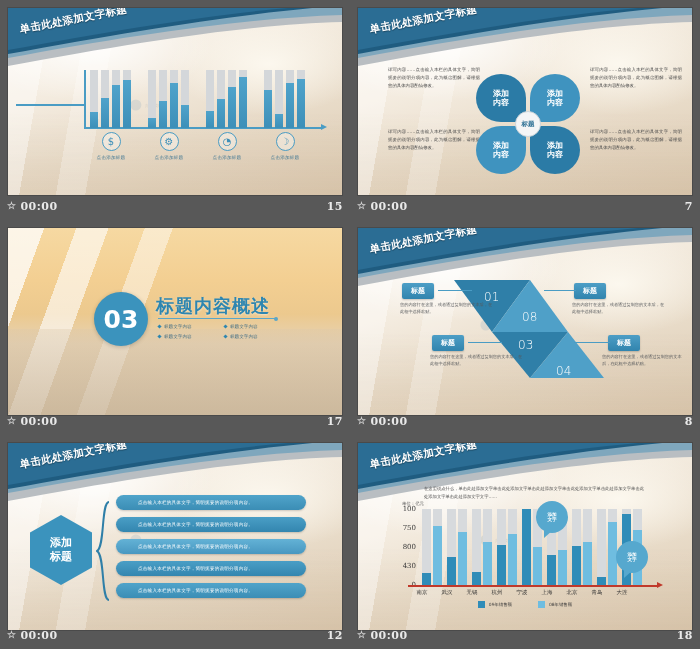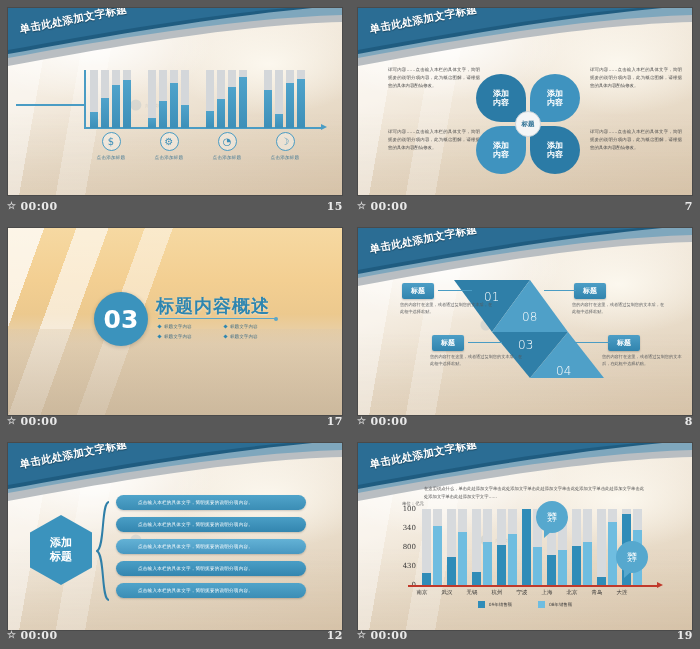--- a/index.html
+++ b/index.html
@@ -540,21 +540,21 @@
           <path d="M0,0 L282,0 C200,7 110,22 0,42 Z" fill="#2b6d94"></path>
         </svg>
       </div>
       <div class="slide-title">单击此处添加文字标题</div>
 
       <div class="s18-desc">在这里说点什么，单击此处添加文字单击此处添加文字单击此处添加文字单击此处添加文字单击此处添加文字单击此处添加文字单击此处添加文字文字……</div>
       <div class="s18-unit">单位：亿元</div>
 
       <div class="s18-plot">
         <div class="ytick" style="top:0%">100</div>
-        <div class="ytick" style="top:25%">340</div>
+        <div class="ytick" style="top:25%">750</div>
         <div class="ytick" style="top:50%">800</div>
         <div class="ytick" style="top:75%">430</div>
         <div class="ytick" style="top:100%">0</div>
 
         <div class="cgrp" style="left:2px">
             <div class="cbar">
               <i style="height:16%;background:#2f8cb8"></i>
             </div>
             <div class="cbar">
               <i style="height:77%;background:#6fbde0"></i>
@@ -654,17 +654,17 @@
           <span class="sw" style="background:#6fbde0"></span>
           <span>08年销售额</span>
         </div>
       </div>
     </div>
     <div class="statusbar">
       <div class="sb-left">
         <span class="star">☆</span>
         <span>00:00</span>
       </div>
-      <span class="pg">19</span>
+      <span class="pg">18</span>
     </div>
   </div>
 
 </div>
 
 </body></html>

